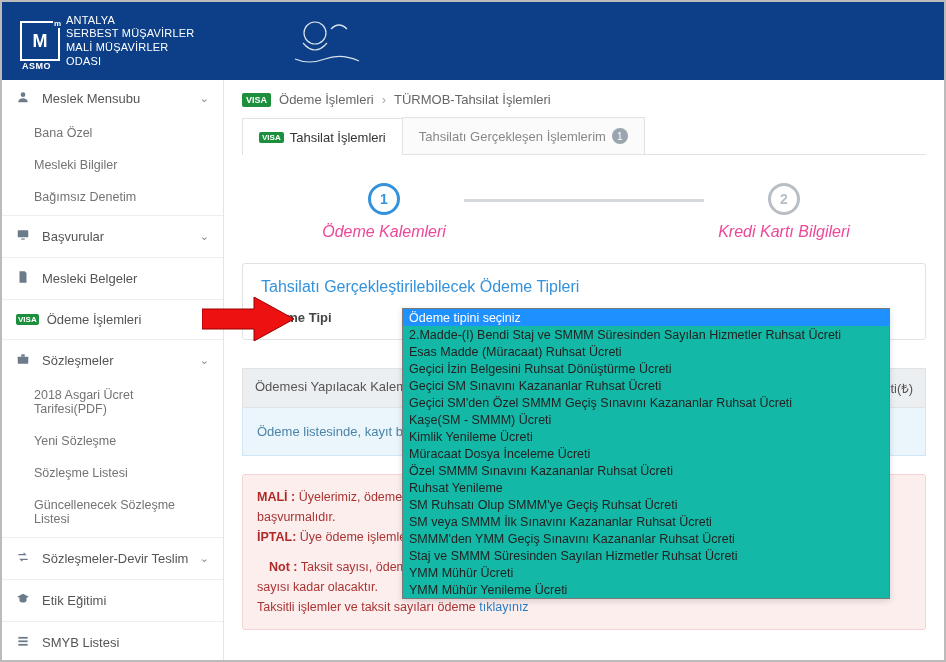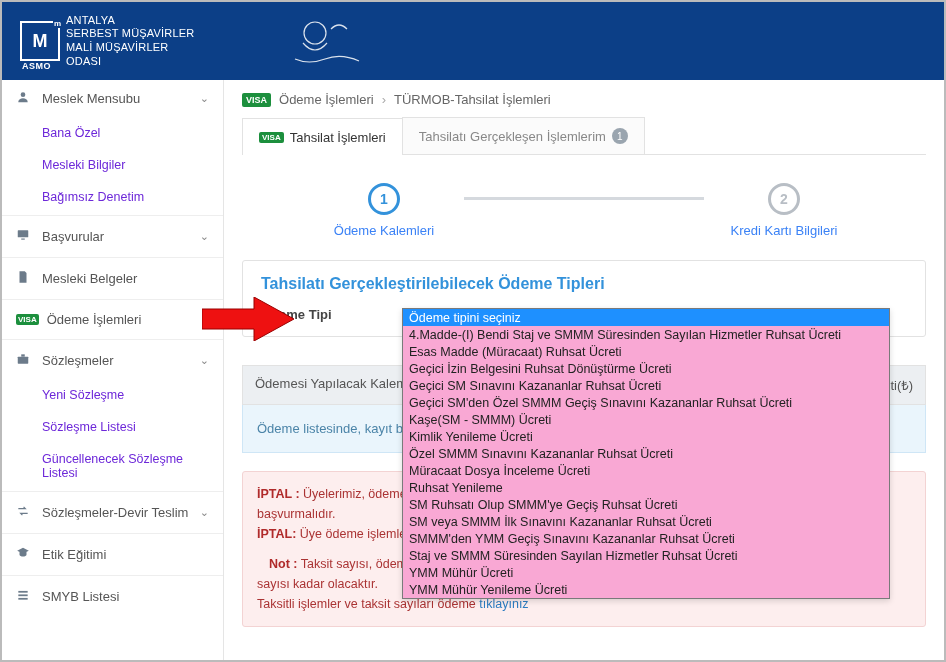--- a/index.html
+++ b/index.html
@@ -15,56 +15,56 @@
   .signature { margin-left: 90px; color:#fff; opacity:.85; }
   .signature svg { display:block; }
 
   .body-row { display: flex; height: calc(100% - 78px); }
 
   
   .sidebar { width: 222px; border-right: 1px solid #e5e5e5; background: #fff; overflow-y: hidden; }
   .side-group-hdr { display: flex; align-items: center; padding: 10px 14px; color: #555; cursor: pointer; }
   .side-group-hdr .ic { width: 18px; margin-right: 8px; color: #6c7b8a; }
   .side-group-hdr .chev { margin-left: auto; color: #888; font-size: 11px; }
-  .side-item { padding: 9px 14px 9px 40px; color: #6d28d9; cursor: pointer; font-size: 12.5px; }
+  .side-item { padding: 9px 14px 9px 32px; color: #737373; cursor: pointer; font-size: 12.5px; }
   .side-sep { border-top: 1px solid #eee; margin: 2px 0; }
 
   
   .main { flex: 1; padding: 12px 18px; background: #fff; position: relative; }
   .breadcrumb { display: flex; align-items: center; gap: 8px; color: #666; font-size: 13px; margin-bottom: 10px; }
   .breadcrumb .visa-badge { background:#1c8f3d; color:#fff; font-size:9px; font-weight:bold; padding:2px 4px; border-radius:2px; }
   .breadcrumb .sep { color:#aaa; }
 
   
   .tabs { display: flex; border-bottom: 1px solid #e2e2e2; }
   .tab { padding: 10px 16px; font-size: 13px; color: #888; cursor: pointer; display:flex; align-items:center; gap:6px; background:#fbfbfb; border:1px solid #e2e2e2; border-bottom:none; margin-right:-1px; }
   .tab.active { background:#fff; color:#333; border-top:1px solid #e2e2e2; position:relative; top:1px; }
   .tab .visa-badge { background:#1c8f3d; color:#fff; font-size:8px; font-weight:bold; padding:1px 3px; border-radius:2px; }
   .tab .count-badge { background:#9aa5af; color:#fff; border-radius:50%; width:16px; height:16px; display:inline-flex; align-items:center; justify-content:center; font-size:10px; }
 
   
   .stepper { display:flex; align-items:center; justify-content:center; gap:0; margin:28px 0 22px; }
   .step { display:flex; flex-direction:column; align-items:center; gap:8px; width:160px; }
   .step-circle { width:32px; height:32px; border:3px solid #b8bec5; border-radius:50%; display:flex; align-items:center; justify-content:center; font-weight:bold; color:#b8bec5; background:#fff; font-size:14px; }
   .step.active .step-circle { border-color:#3392db; color:#3392db; }
-  .step-label { font-size:13px; color:#3b82f6; }
+  .step-label { font-size:16px; color:#ec4899;font-style:italic; }
   .step-line { flex:0 0 240px; height:3px; background:#d5d9de; position:relative; top:-12px; }
 
   
   .panel { border:1px solid #e2e2e2; border-radius:3px; padding:14px 18px; }
-  .panel-title { color:#3392db; font-size:16px; margin-bottom:14px; font-weight:bold; }
+  .panel-title { color:#3392db; font-size:16px; margin-bottom:14px; font-weight:normal; }
   .field-row { display:flex; align-items:center; }
   .field-label { width:100px; padding-right:10px; color:#444; font-size:13px;font-weight:bold; }
   .select-wrap { position:relative; flex:1; }
 
   
   .red-arrow { position:absolute; left:200px; top:295px; z-index:50; }
 
   
-  .dropdown { position:absolute; left:400px; top:306px; width:488px; background:#f9a8d4; border:1px solid #7a7a7a; z-index:60; box-shadow:0 2px 6px rgba(0,0,0,.15); }
+  .dropdown { position:absolute; left:400px; top:306px; width:488px; background:#14b8a6; border:1px solid #7a7a7a; z-index:60; box-shadow:0 2px 6px rgba(0,0,0,.15); }
   .dropdown .opt { padding:1.5px 6px; font-size:12.5px; color:#222; cursor:pointer; white-space:nowrap; overflow:hidden; text-overflow:ellipsis; }
   .dropdown .opt.sel { background:#1e90ff; color:#fff; }
 
   
   .grid-head { display:flex; background:#eceff2; margin-top:28px; border:1px solid #e2e2e2; }
   .grid-head div { padding:10px 12px; font-size:13px; color:#555; }
   .grid-head .col-a { flex:1; }
   .grid-head .col-b { width:120px; text-align:right; border-left:1px solid #e2e2e2; }
   .grid-empty { border:1px solid #cfe6f6; border-top:none; background:#eaf5fc; padding:16px 14px; color:#4b84a8; font-size:13px; }
 
@@ -151,20 +151,21 @@
       <div class="side-group-hdr">
         <span class="ic">
           <svg width="14" height="14" viewBox="0 0 24 24" fill="#6c7b8a">
               <rect x="3" y="8" width="18" height="12" rx="1"></rect>
               <rect x="9" y="4" width="6" height="4"></rect>
             </svg>
         </span>
         <span>Sözleşmeler</span>
         <span class="chev">⌄</span>
       </div>
+      <div class="side-item">2018 Asgari Ücret Tarifesi(PDF)</div>
       <div class="side-item">Yeni Sözleşme</div>
       <div class="side-item">Sözleşme Listesi</div>
       <div class="side-item">Güncellenecek Sözleşme Listesi</div>
       <div class="side-sep"></div>
 
       <div class="side-group-hdr">
         <span class="ic">
           <svg width="14" height="14" viewBox="0 0 24 24" fill="none" stroke="#6c7b8a" stroke-width="2">
               <path d="M4 8h12l-3-3M20 16H8l3 3"></path>
             </svg>
@@ -238,21 +239,21 @@
       </div>
 
       <div class="grid-head">
         <div class="col-a">Ödemesi Yapılacak Kalem/ler</div>
         <div class="col-b">Ücreti(₺)</div>
       </div>
       <div class="grid-empty">Ödeme listesinde, kayıt bu</div>
 
       <div class="notice">
         <div>
-          <b>İPTAL :</b>
+          <b>MALİ :</b>
           <span>Üyelerimiz, ödeme iş</span>
           <span style="display:inline-block;width:340px;"></span>
           <span>ile TÜRMOB'a başvurmalıdır.</span>
         </div>
         <div>
           <b>İPTAL:</b>
           <span>Üye ödeme işlemleri</span>
         </div>
         <div style="margin-top:10px;">
           <b style="color:#b02a2a;padding-left:12px;">Not :</b>
@@ -268,29 +269,29 @@
 
   <div class="red-arrow">
     <svg width="92" height="44" viewBox="0 0 92 44">
       <polygon points="0,12 52,12 52,0 92,22 52,44 52,32 0,32" fill="#e11"></polygon>
       <polygon points="0,12 52,12 52,0 92,22 52,44 52,32 0,32" fill="none" stroke="#900" stroke-width="1"></polygon>
     </svg>
   </div>
 
   <div class="dropdown">
     <div class="opt sel">Ödeme tipini seçiniz</div>
-    <div class="opt">4.Madde-(I) Bendi Staj ve SMMM Süresinden Sayılan Hizmetler Ruhsat Ücreti</div>
+    <div class="opt">2.Madde-(I) Bendi Staj ve SMMM Süresinden Sayılan Hizmetler Ruhsat Ücreti</div>
     <div class="opt">Esas Madde (Müracaat) Ruhsat Ücreti</div>
     <div class="opt">Geçici İzin Belgesini Ruhsat Dönüştürme Ücreti</div>
     <div class="opt">Geçici SM Sınavını Kazananlar Ruhsat Ücreti</div>
     <div class="opt">Geçici SM'den Özel SMMM Geçiş Sınavını Kazananlar Ruhsat Ücreti</div>
     <div class="opt">Kaşe(SM - SMMM) Ücreti</div>
     <div class="opt">Kimlik Yenileme Ücreti</div>
+    <div class="opt">Müracaat Dosya İnceleme Ücreti</div>
     <div class="opt">Özel SMMM Sınavını Kazananlar Ruhsat Ücreti</div>
-    <div class="opt">Müracaat Dosya İnceleme Ücreti</div>
     <div class="opt">Ruhsat Yenileme</div>
     <div class="opt">SM Ruhsatı Olup SMMM'ye Geçiş Ruhsat Ücreti</div>
     <div class="opt">SM veya SMMM İlk Sınavını Kazananlar Ruhsat Ücreti</div>
     <div class="opt">SMMM'den YMM Geçiş Sınavını Kazananlar Ruhsat Ücreti</div>
     <div class="opt">Staj ve SMMM Süresinden Sayılan Hizmetler Ruhsat Ücreti</div>
     <div class="opt">YMM Mühür Ücreti</div>
     <div class="opt">YMM Mühür Yenileme Ücreti</div>
   </div>
 </div>
 

